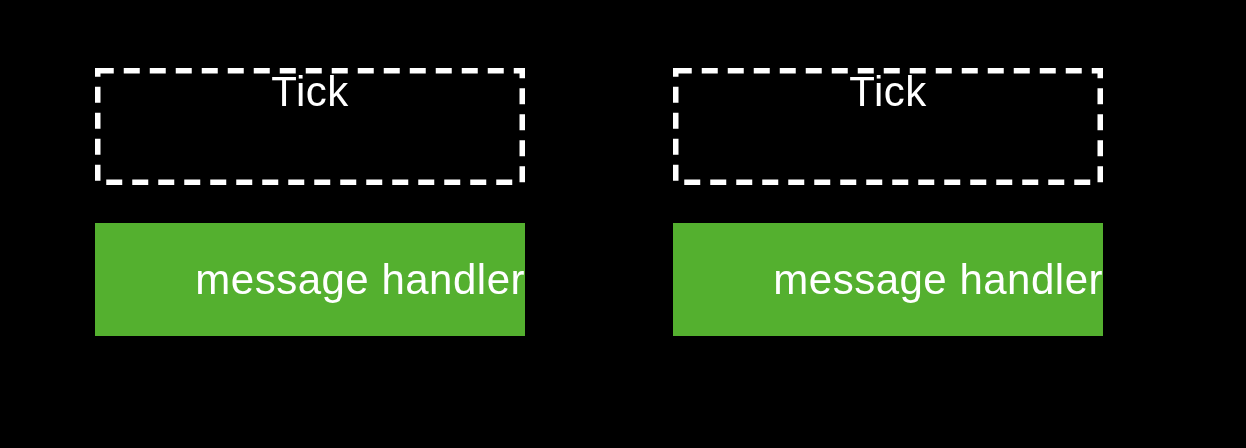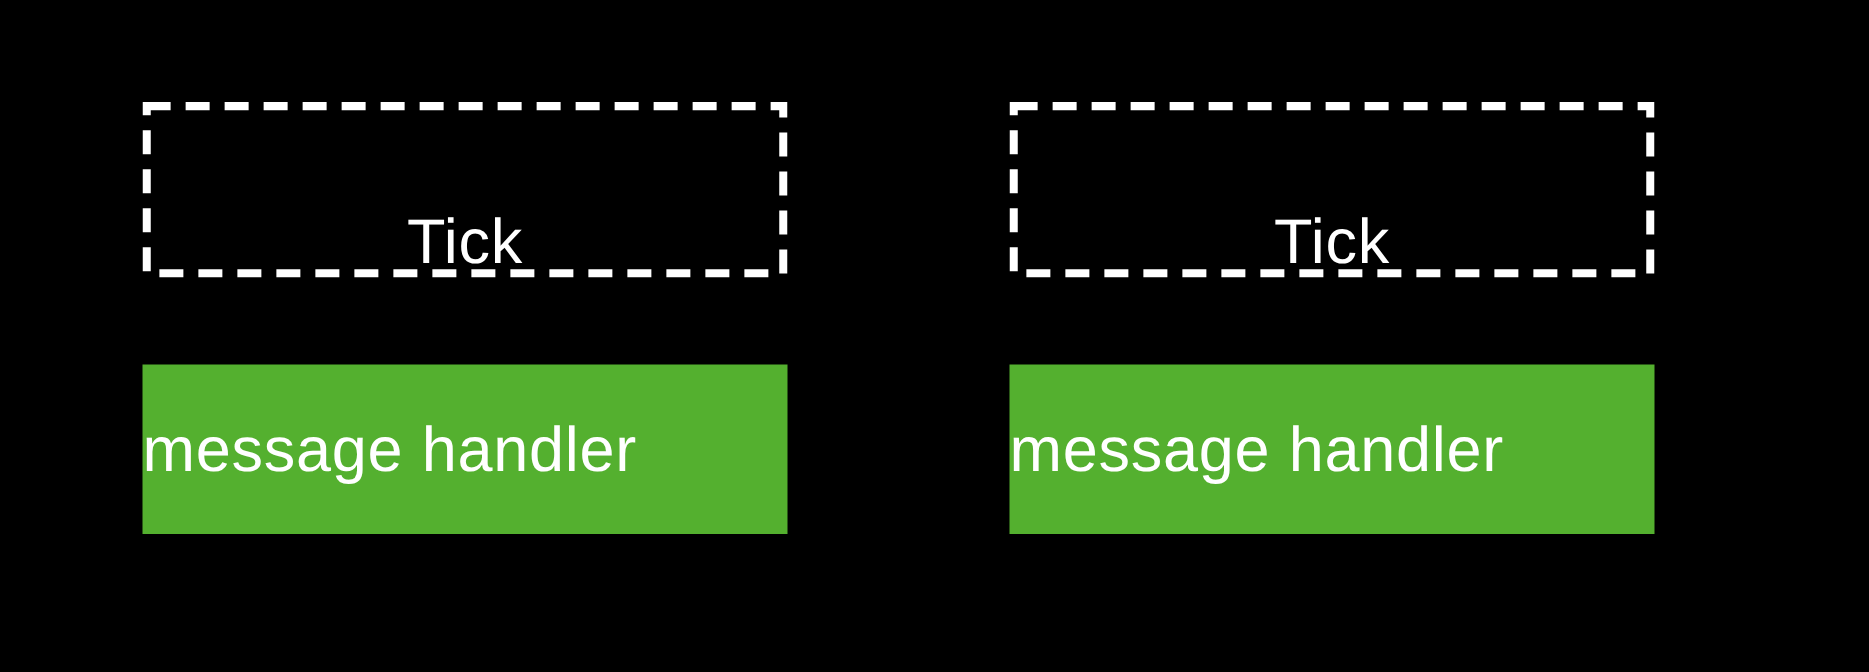--- a/index.html
+++ b/index.html
@@ -22,45 +22,45 @@
   }
   .actor-group.left  { left: 95px; }
   .actor-group.right { left: 673px; }
 
   .tick-box {
     position: relative;
     width: 430px;
     height: 117px;
     box-sizing: border-box;
     display: flex;
-    align-items: flex-end;
+    align-items: flex-start;
     justify-content: center;
   }
   .tick-box svg.dash-border {
     position: absolute;
     top: 0; left: 0;
     width: 100%; height: 100%;
     display: block;
   }
   .tick-label {
     position: relative;
     color: #ffffff;
     font-size: 42px;
     font-weight: 500;
     letter-spacing: 0.5px;
   }
 
   .handler-box {
-    margin-top: 58px;
+    margin-top: 38px;
     width: 430px;
     height: 113px;
     background: #54b02f;
     display: flex;
     align-items: center;
-    justify-content: flex-start;
+    justify-content: flex-end;
   }
   .handler-label {
     color: #ffffff;
     font-size: 42px;
     font-weight: 500;
     letter-spacing: 0.5px;
   }
 </style>
 </head>
 <body>

